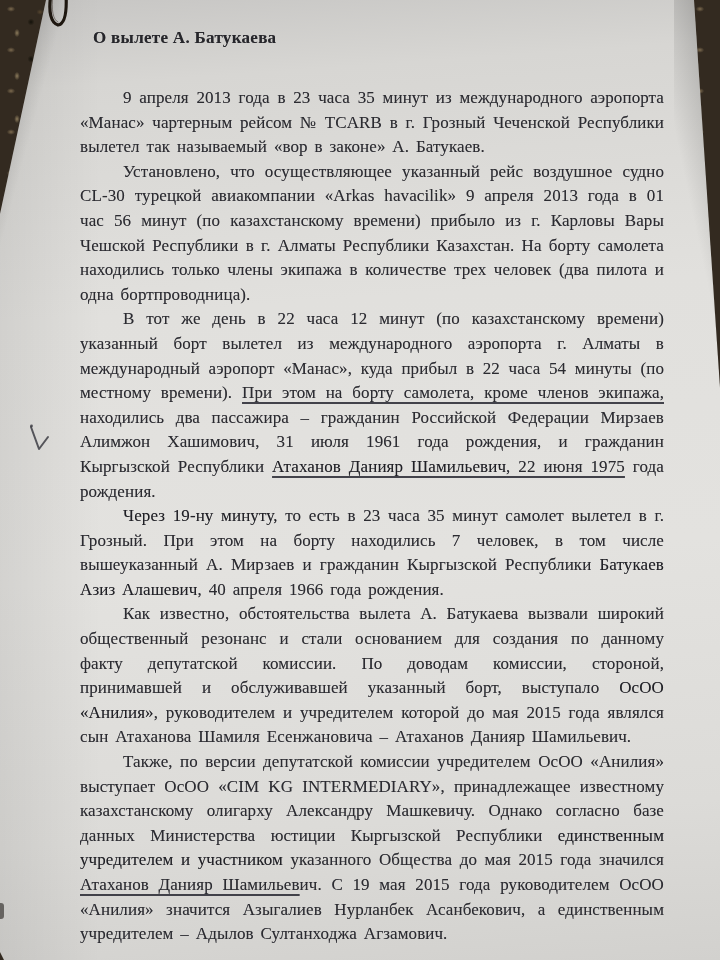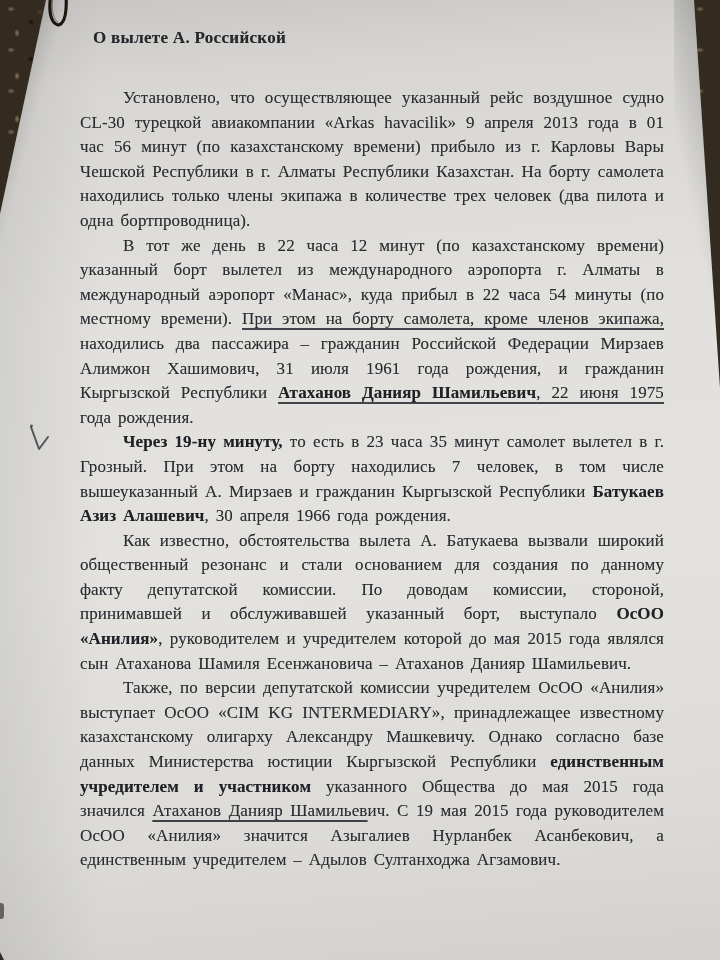--- a/index.html
+++ b/index.html
@@ -47,21 +47,21 @@
     letter-spacing:.3px;
     text-shadow:0 0 .5px rgba(38,38,43,.4);
   }
   .doc-body{
     position:absolute;left:80px;top:86px;width:584px;
     font-size:17px;line-height:24.6px;color:#2b2b31;
     text-align:justify;word-spacing:2.5px;letter-spacing:.1px;
     text-shadow:0 0 .5px rgba(40,40,46,.35);
   }
   .doc-body p{margin:0;text-indent:43px;}
-  .b{font-weight:bold;color:#202026;}
+  .b{font-weight:normal;color:#202026;}
   .u-pen{text-decoration:underline;text-decoration-thickness:1.6px;text-underline-offset:3.6px;text-decoration-color:rgba(43,43,52,.8);}
 
   
   .paperclip{position:absolute;left:42px;top:-4px;width:36px;height:40px;}
   .corner-scribble{position:absolute;left:26px;top:-2px;width:20px;height:14px;}
   .checkmark{position:absolute;left:24px;top:418px;width:32px;height:42px;}
 </style>
 </head>
 <body>
 
@@ -78,31 +78,34 @@
 
   <svg class="corner-scribble" viewBox="0 0 20 14">
     <path d="M6,0 L10,7 M7,6 L13,4" fill="none" stroke="#3a3a40" stroke-width="1.6" stroke-linecap="round" opacity=".8"></path>
   </svg>
 
   <svg class="checkmark" viewBox="0 0 32 42">
     <path d="M7,9 L15,31 L24,19" fill="none" stroke="#3d3d44" stroke-width="2" stroke-linecap="round" stroke-linejoin="round" opacity=".85"></path>
     <circle cx="7.5" cy="8" r="1.4" fill="#3d3d44" opacity=".85"></circle>
   </svg>
 
-  <div class="doc-title">О вылете А. Российской</div>
+  <div class="doc-title">О вылете А. Батукаева</div>
 
   <div class="doc-body">
+    <p>
+      <span>9 апреля 2013 года в 23 часа 35 минут из международного аэропорта «Манас» чартерным рейсом № TCARB в г. Грозный Чеченской Республики вылетел так называемый «вор в законе» А. Батукаев.</span>
+    </p>
     <p>
       <span>Установлено, что осуществляющее указанный рейс воздушное судно CL-30 турецкой авиакомпании «Arkas havacilik» 9 апреля 2013 года в 01 час 56 минут (по казахстанскому времени) прибыло из г. Карловы Вары Чешской Республики в г. Алматы Республики Казахстан. На борту самолета находились только члены экипажа в количестве трех человек (два пилота и одна бортпроводница).</span>
     </p>
     <p>
       <span>В тот же день в 22 часа 12 минут (по казахстанскому времени) указанный борт вылетел из международного аэропорта г. Алматы в международный аэропорт «Манас», куда прибыл в 22 часа 54 минуты (по местному времени). </span><span class="u-pen">При этом на борту самолета, кроме членов экипажа,</span><span> находились два пассажира – гражданин Российской Федерации Мирзаев Алимжон Хашимович, 31 июля 1961 года рождения, и гражданин Кыргызской Республики </span><span class="b u-pen">Атаханов Данияр Шамильевич</span><span class="u-pen">, 22 июня 1975</span><span> года рождения.</span>
     </p>
     <p>
-      <span class="b">Через 19-ну минуту,</span><span> то есть в 23 часа 35 минут самолет вылетел в г. Грозный. При этом на борту находились 7 человек, в том числе вышеуказанный А. Мирзаев и гражданин Кыргызской Республики </span><span class="b">Батукаев Азиз Алашевич</span><span>, 30 апреля 1966 года рождения.</span>
+      <span class="b">Через 19-ну минуту,</span><span> то есть в 23 часа 35 минут самолет вылетел в г. Грозный. При этом на борту находились 7 человек, в том числе вышеуказанный А. Мирзаев и гражданин Кыргызской Республики </span><span class="b">Батукаев Азиз Алашевич</span><span>, 40 апреля 1966 года рождения.</span>
     </p>
     <p>
       <span>Как известно, обстоятельства вылета А. Батукаева вызвали широкий общественный резонанс и стали основанием для создания по данному факту депутатской комиссии. По доводам комиссии, стороной, принимавшей и обслуживавшей указанный борт, выступало </span><span class="b">ОсОО «Анилия»</span><span>, руководителем и учредителем которой до мая 2015 года являлся сын Атаханова Шамиля Есенжановича – Атаханов Данияр Шамильевич.</span>
     </p>
     <p>
       <span>Также, по версии депутатской комиссии учредителем ОсОО «Анилия» выступает ОсОО «CIM KG INTERMEDIARY», принадлежащее известному казахстанскому олигарху Александру Машкевичу. Однако согласно базе данных Министерства юстиции Кыргызской Республики </span><span class="b">единственным учредителем и участником</span><span> указанного Общества до мая 2015 года значился </span><span class="u-pen">Атаханов Данияр Шамильев</span><span>ич. С 19 мая 2015 года руководителем ОсОО «Анилия» значится Азыгалиев Нурланбек Асанбекович, а единственным учредителем – Адылов Султанходжа Агзамович.</span>
     </p>
   </div>
 </div>
 

